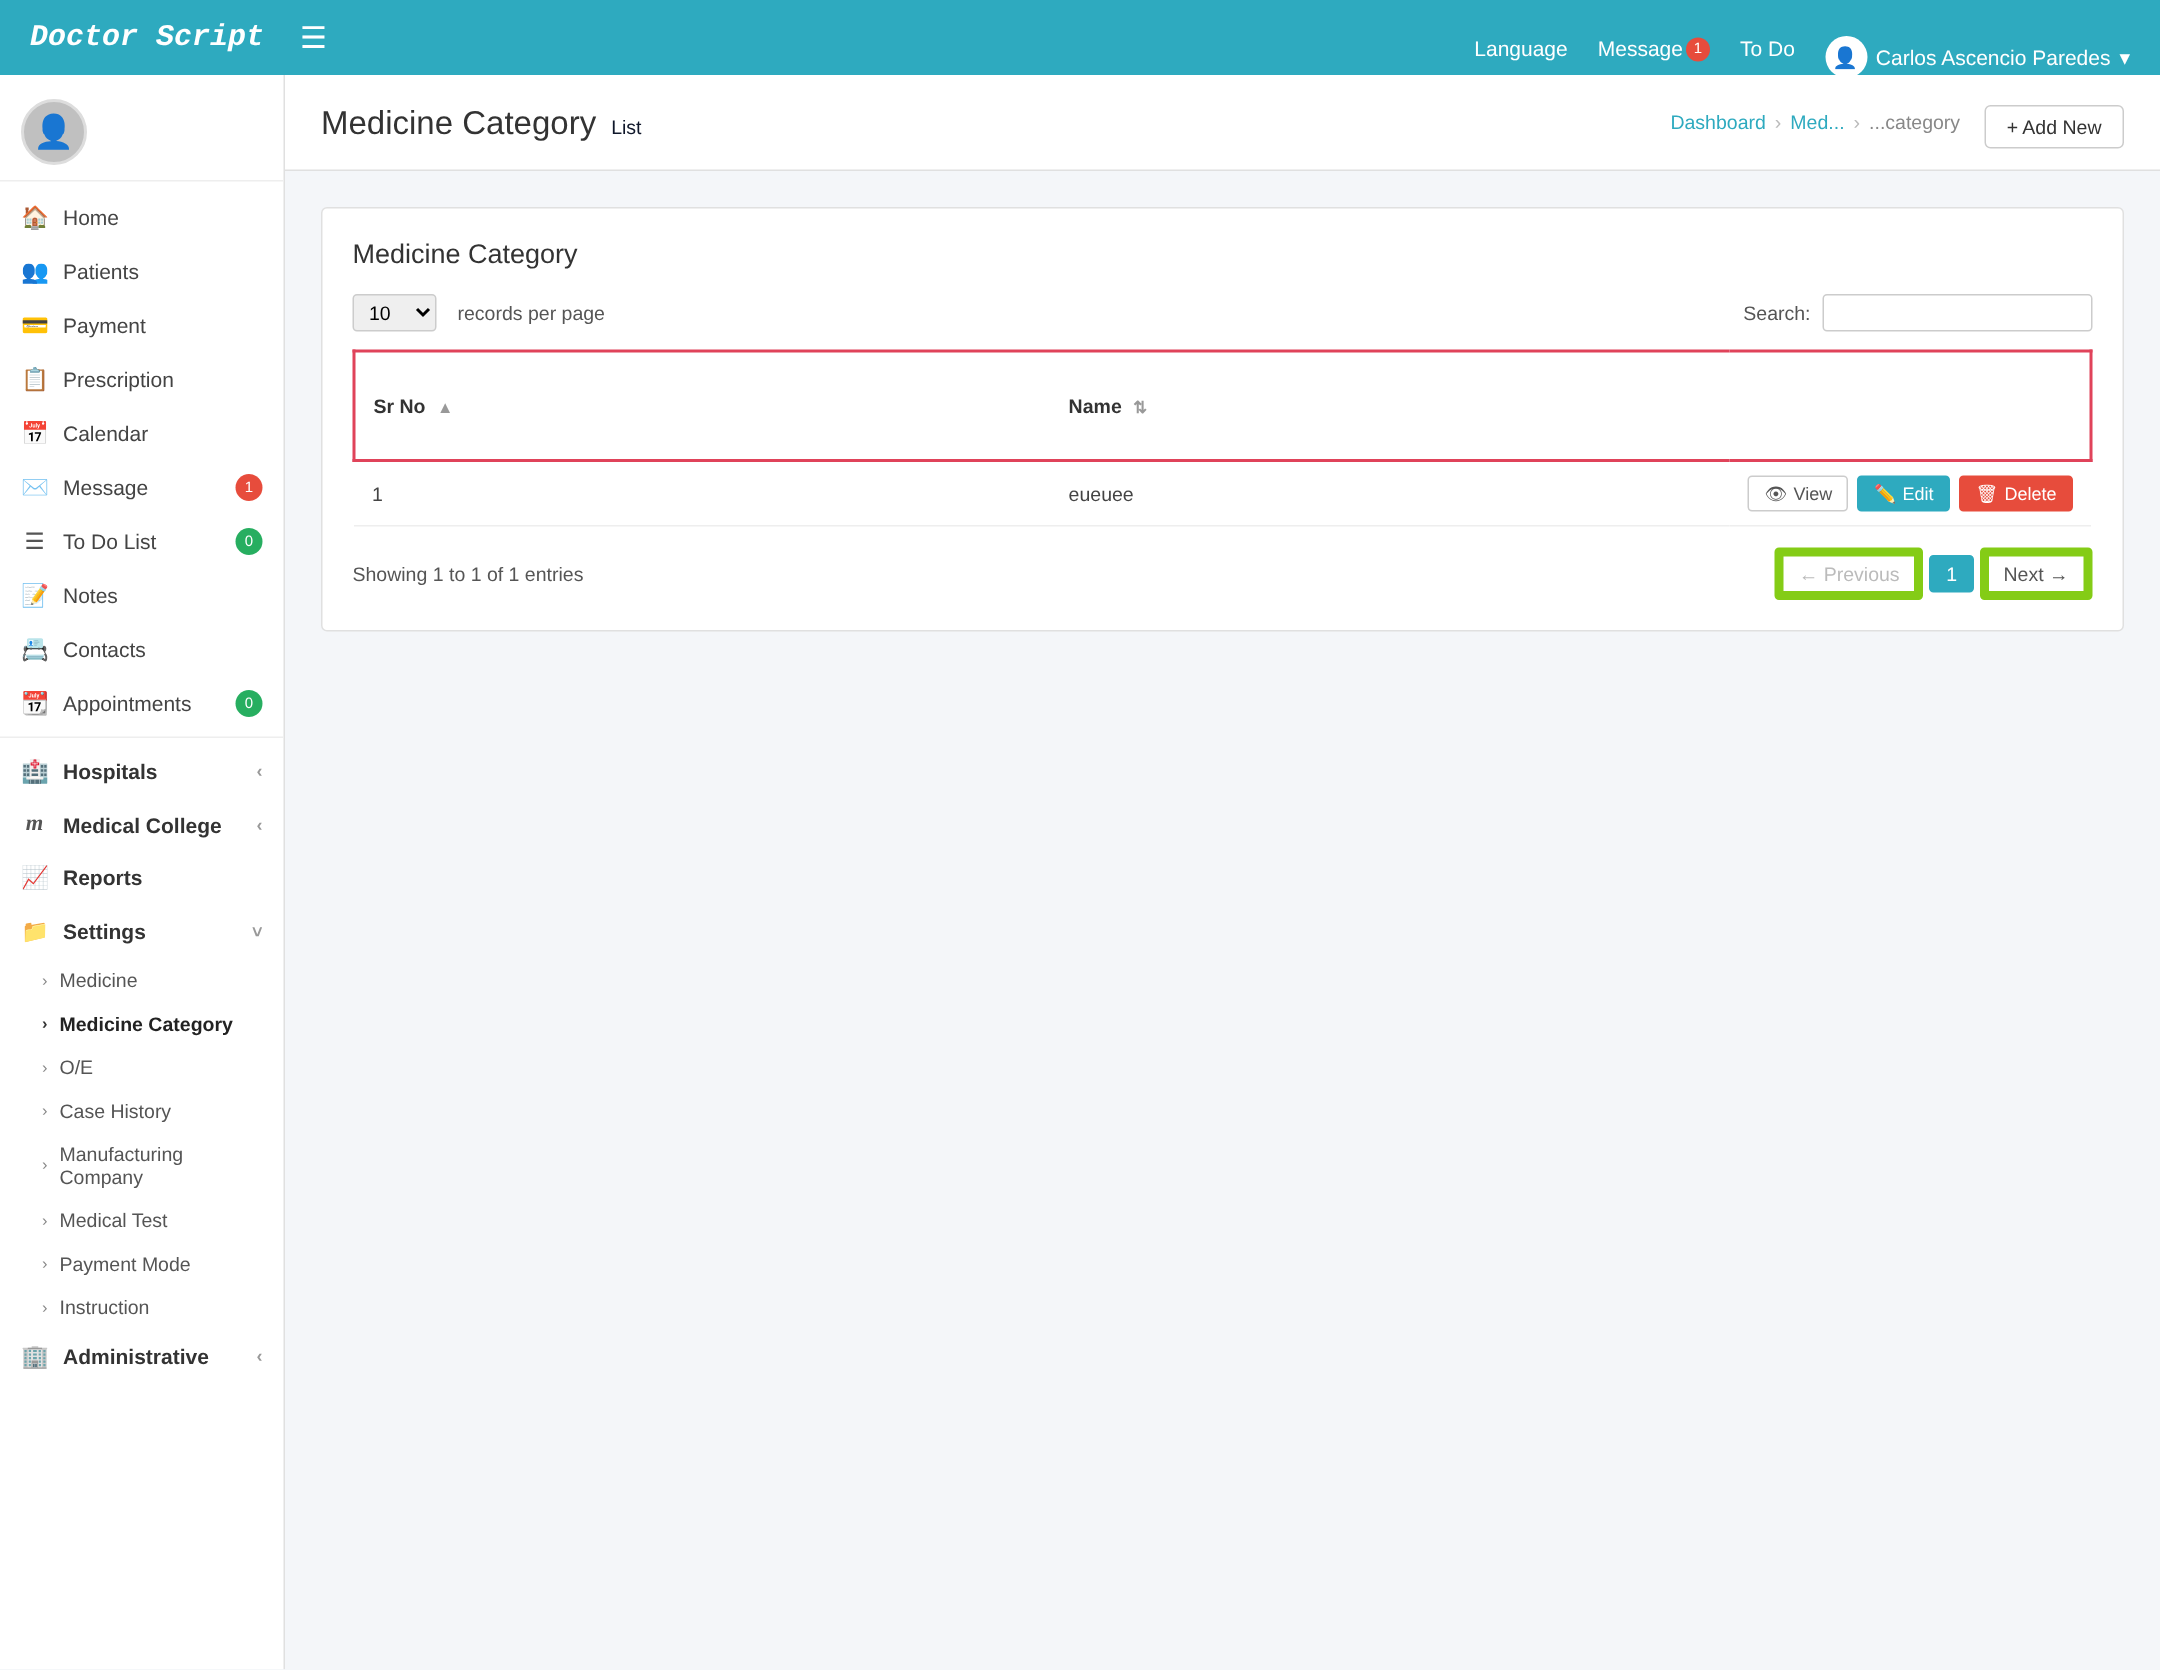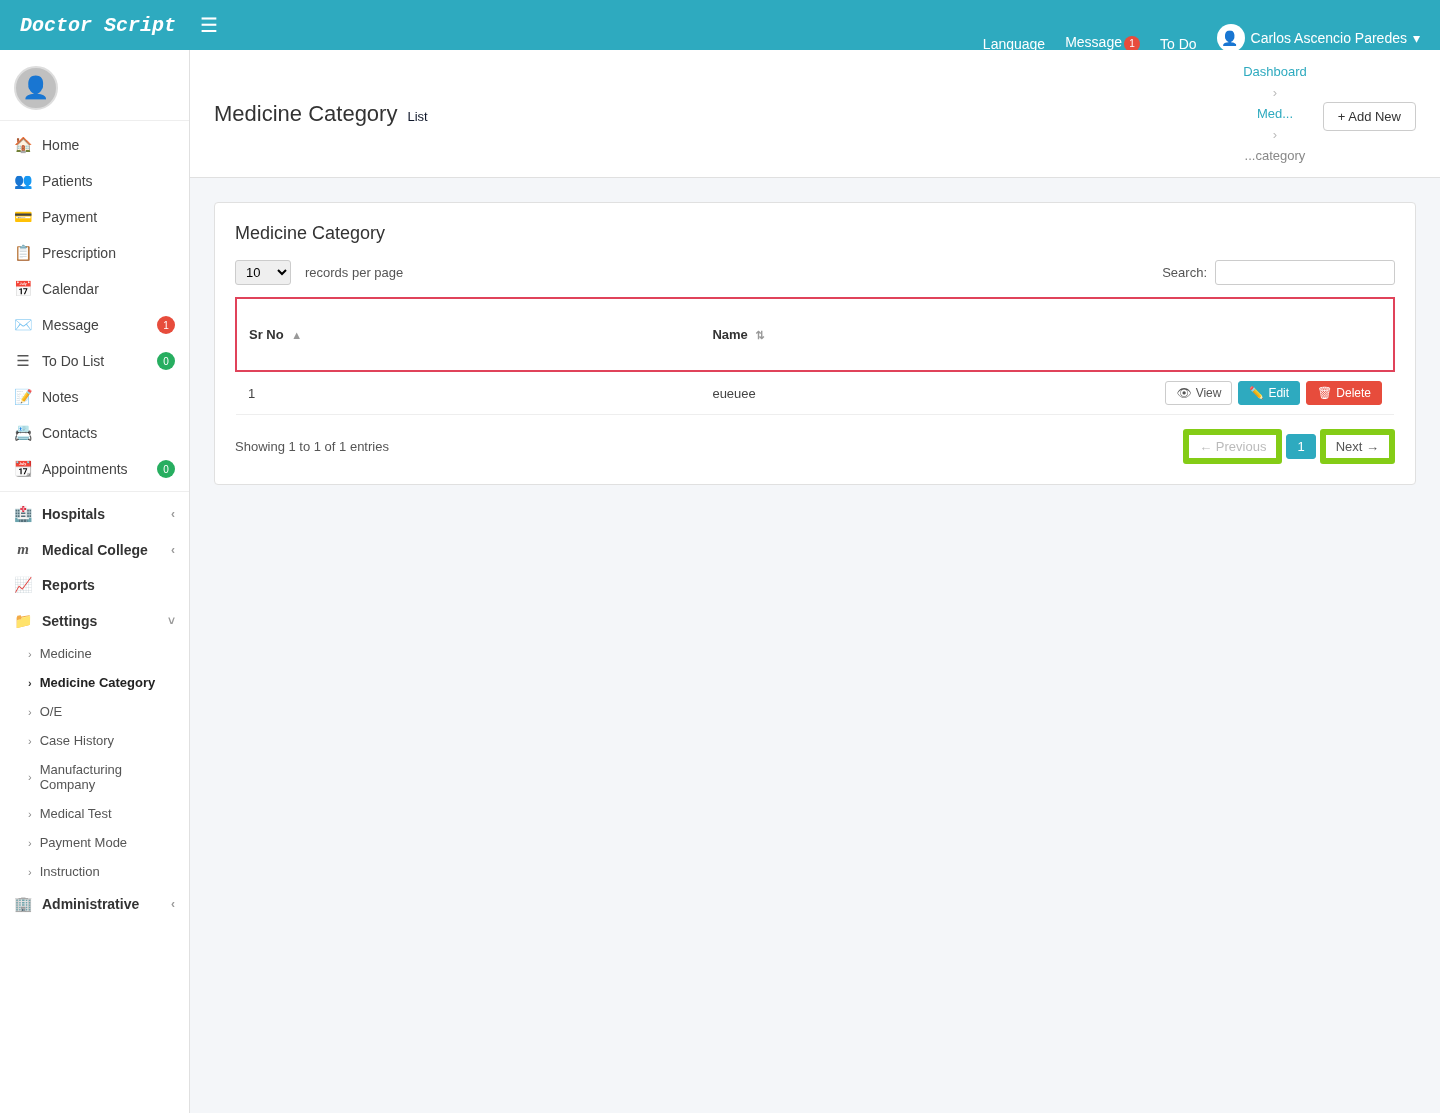--- a/index.html
+++ b/index.html
@@ -23,21 +23,21 @@
       min-width: 160px;
       font-family: Liberation Mono, monospace;
     }
     .topnav-hamburger {
       font-size: 20px;
       cursor: pointer;
       margin-right: auto;
     }
     .topnav-right {
       display: flex;
-      align-items: flex-end;
+      align-items: flex-start;
       gap: 20px;
       font-size: 14px;
       margin-top: 25px;
     }
     .topnav-right a { color: #fff; text-decoration: none; cursor: pointer; }
     .badge-red {
       background: #e74c3c;
       color: #fff;
       border-radius: 50%;
       font-size: 10px;
@@ -170,21 +170,20 @@
     .content-title-area { display: flex; align-items: baseline; gap: 10px; }
     .content-title { font-size: 22px; font-weight: 400; color: #333; }
     .content-subtitle { font-size: 13px; color: #0f172a; }
 
     .content-breadcrumb {
       display: flex;
       align-items: center;
       gap: 6px;
       font-size: 13px;
       color: #888;
-      flex-direction: column;
     }
     .breadcrumb-link { color: #2eaabf; cursor: pointer; text-decoration: none; }
     .breadcrumb-sep { color: #bbb; }
 
     .content-body { padding: 24px; }
 
     .add-new-btn {
       background: #fff;
       border: 1px solid #ccc;
       border-radius: 4px;

